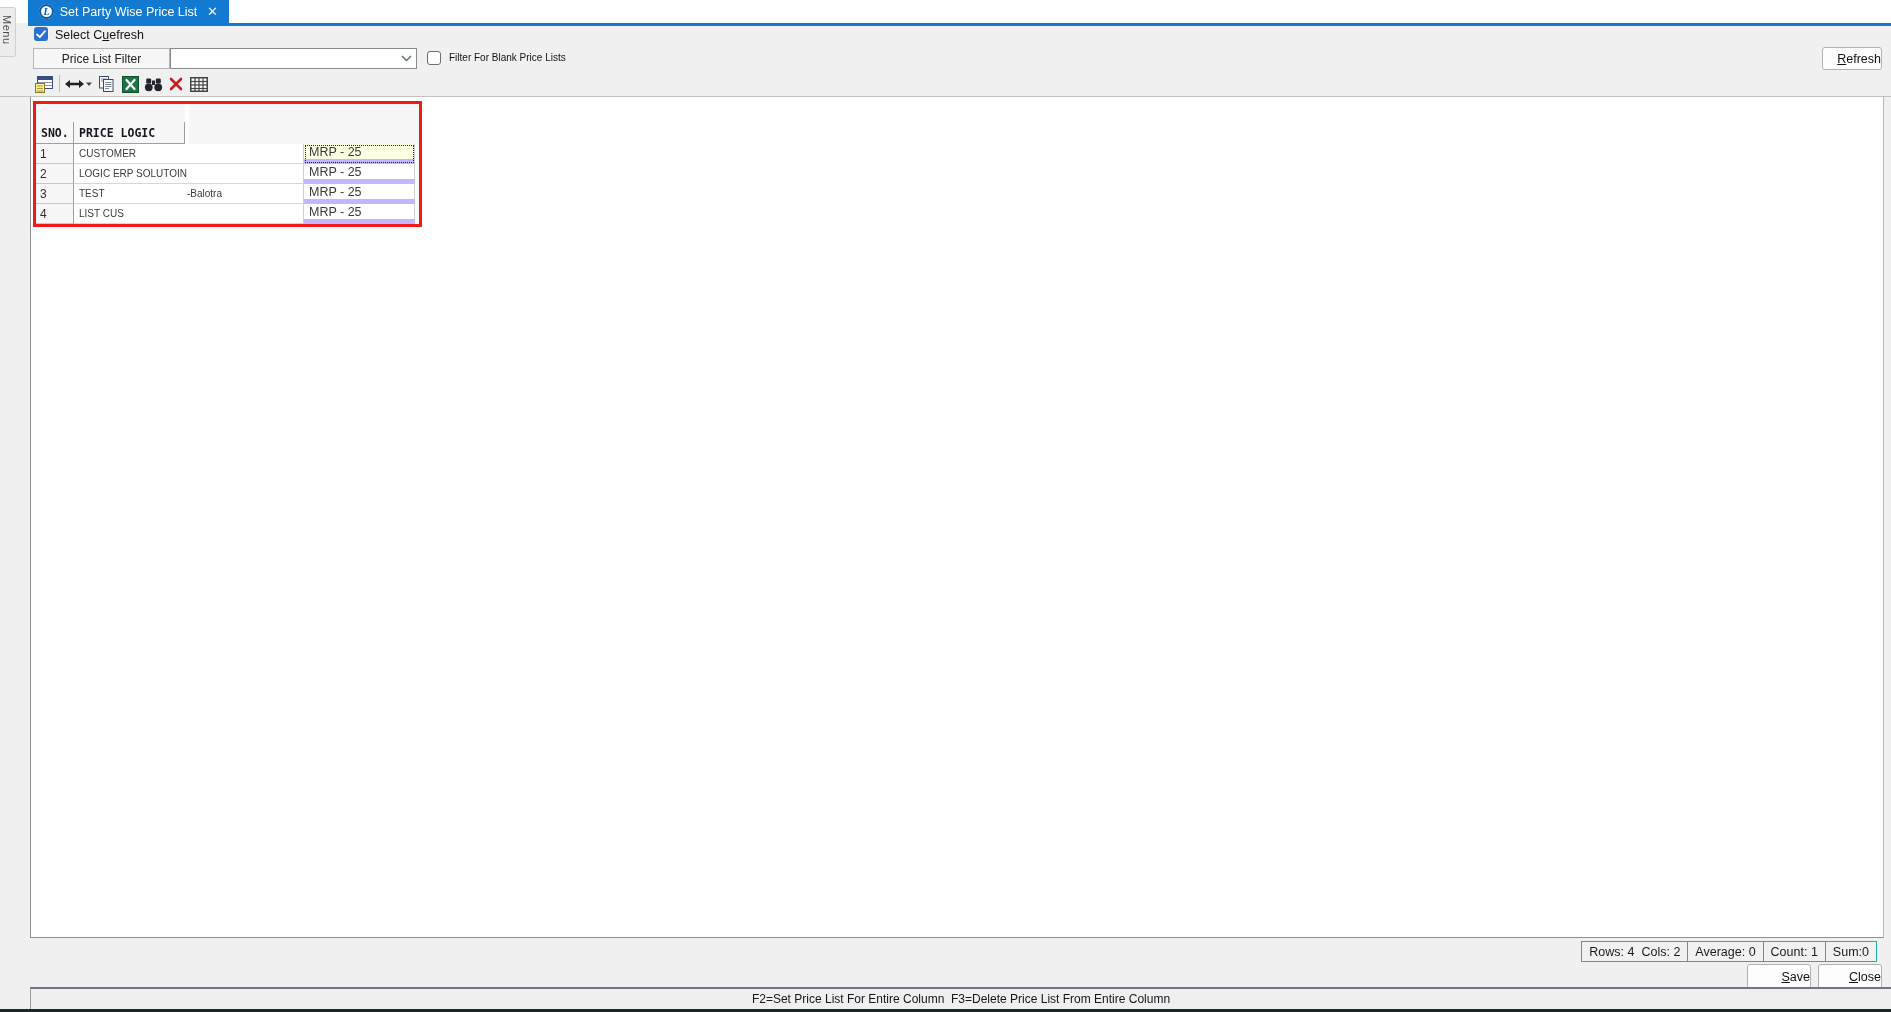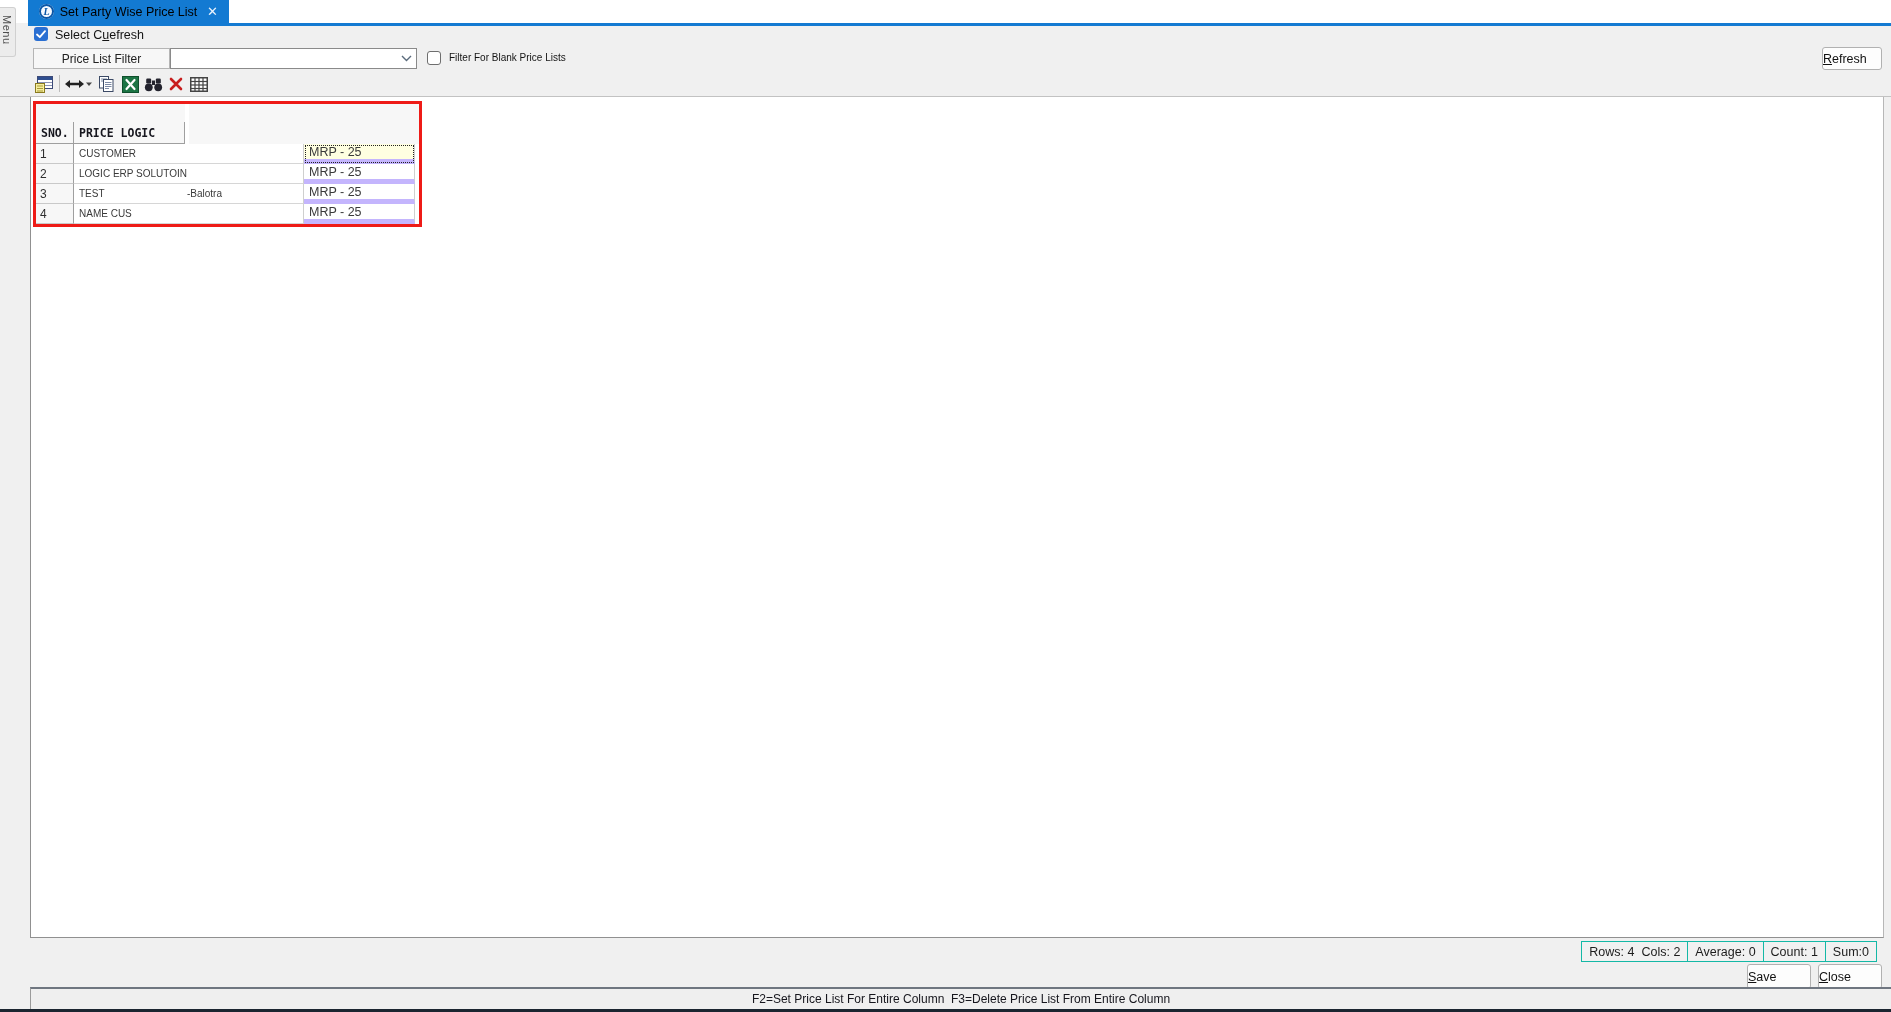--- a/index.html
+++ b/index.html
@@ -6,21 +6,21 @@
   .page{position:relative;width:1891px;height:1012px;background:#f0f0f0;
         font-family:"Liberation Sans",sans-serif;overflow:hidden;}
 
   
   .tabbar{position:absolute;left:0;top:0;right:0;height:23px;background:#ffffff;}
   .tab{position:absolute;left:28px;top:0;width:201px;height:23px;background:#137ad2;
        display:flex;align-items:center;box-sizing:border-box;padding:0 7px;}
   .tab-logo{width:15px;height:15px;border-radius:50%;background:#f4f9ff;margin-left:4px;
             box-shadow:inset 0 0 0 2px #0a57a8;color:#0a57a8;display:flex;align-items:center;
             justify-content:center;font:italic bold 10px "Liberation Serif",serif;flex:0 0 auto;}
-  .tab-title{flex:1;text-align:center;color:#000000;font-size:12.5px;white-space:nowrap;}
+  .tab-title{flex:1;text-align:center;color:#ffffff;font-size:12.5px;white-space:nowrap;}
   .tab-close{color:#ecf4fd;font-size:13px;padding:0 4px;cursor:default;}
   .tab-underline{position:absolute;left:28px;top:23px;right:0;height:3px;background:#137ad2;}
 
   
   .menu-tab{position:absolute;left:0;top:7px;width:16px;height:50px;background:#ececec;
             border:1px solid #d0d0d0;border-left:none;border-radius:0 3px 3px 0;box-sizing:border-box;}
   .menu-tab span{position:absolute;left:1px;top:7px;writing-mode:vertical-lr;
                  font-size:11px;color:#4f4f4f;letter-spacing:0.5px;}
 
   
@@ -34,21 +34,21 @@
   .filter-label-box{position:absolute;left:33px;top:48px;width:137px;height:21px;background:#f7f7f7;
        border:1px solid #b5b5b5;box-sizing:border-box;display:flex;align-items:center;
        justify-content:center;font-size:12px;color:#222222;}
   .combo{position:absolute;left:170px;top:48px;width:247px;height:21px;background:#ffffff;
        border:1px solid #8a8a8a;box-sizing:border-box;display:flex;align-items:center;
        padding:0 4px;font-size:12px;color:#222;}
   .combo .val{flex:1;}
   .cb-un{position:absolute;left:427px;top:51px;background:#ffffff;border:1px solid #6e6e6e;}
   .blank-label{position:absolute;left:449px;top:52px;font-size:10px;color:#141414;}
   .btn{background:#fdfdfd;border:1px solid #b1b1b1;border-radius:3px;box-sizing:border-box;
-       display:flex;align-items:center;justify-content:flex-start;font-size:12.5px;color:#111111;}
+       display:flex;align-items:center;justify-content:flex-end;font-size:12.5px;color:#111111;}
   .refresh-btn{position:absolute;left:1822px;top:47px;width:60px;height:23px;}
 
   
   .toolbar{position:absolute;left:0;top:72px;right:0;height:25px;background:#f0f0f0;
            border-bottom:1px solid #c2c2c2;box-sizing:border-box;}
   .tbtn{position:absolute;top:1px;width:24px;height:22px;display:flex;align-items:center;
         justify-content:center;}
   .tsep{position:absolute;top:3px;width:1px;height:17px;background:#bdbdbd;}
 
   
@@ -226,21 +226,21 @@
       <div class="gr-account">
           <span>TEST</span>
           <span class="suffix">-Balotra</span>
         </div>
       <div class="gr-price">MRP - 25</div>
       <div class="gr-fill"></div>
     </div>
     <div class="grid-row">
       <div class="gr-sno">4</div>
       <div class="gr-account">
-          <span>NAME CUS</span>
+          <span>LIST CUS</span>
           <span class="suffix"></span>
         </div>
       <div class="gr-price">MRP - 25</div>
       <div class="gr-fill"></div>
     </div>
   </div>
 
   <div class="statusbar">
     <span class="seg">Rows: 4  Cols: 2</span>
     <span class="seg">Average: 0</span>

